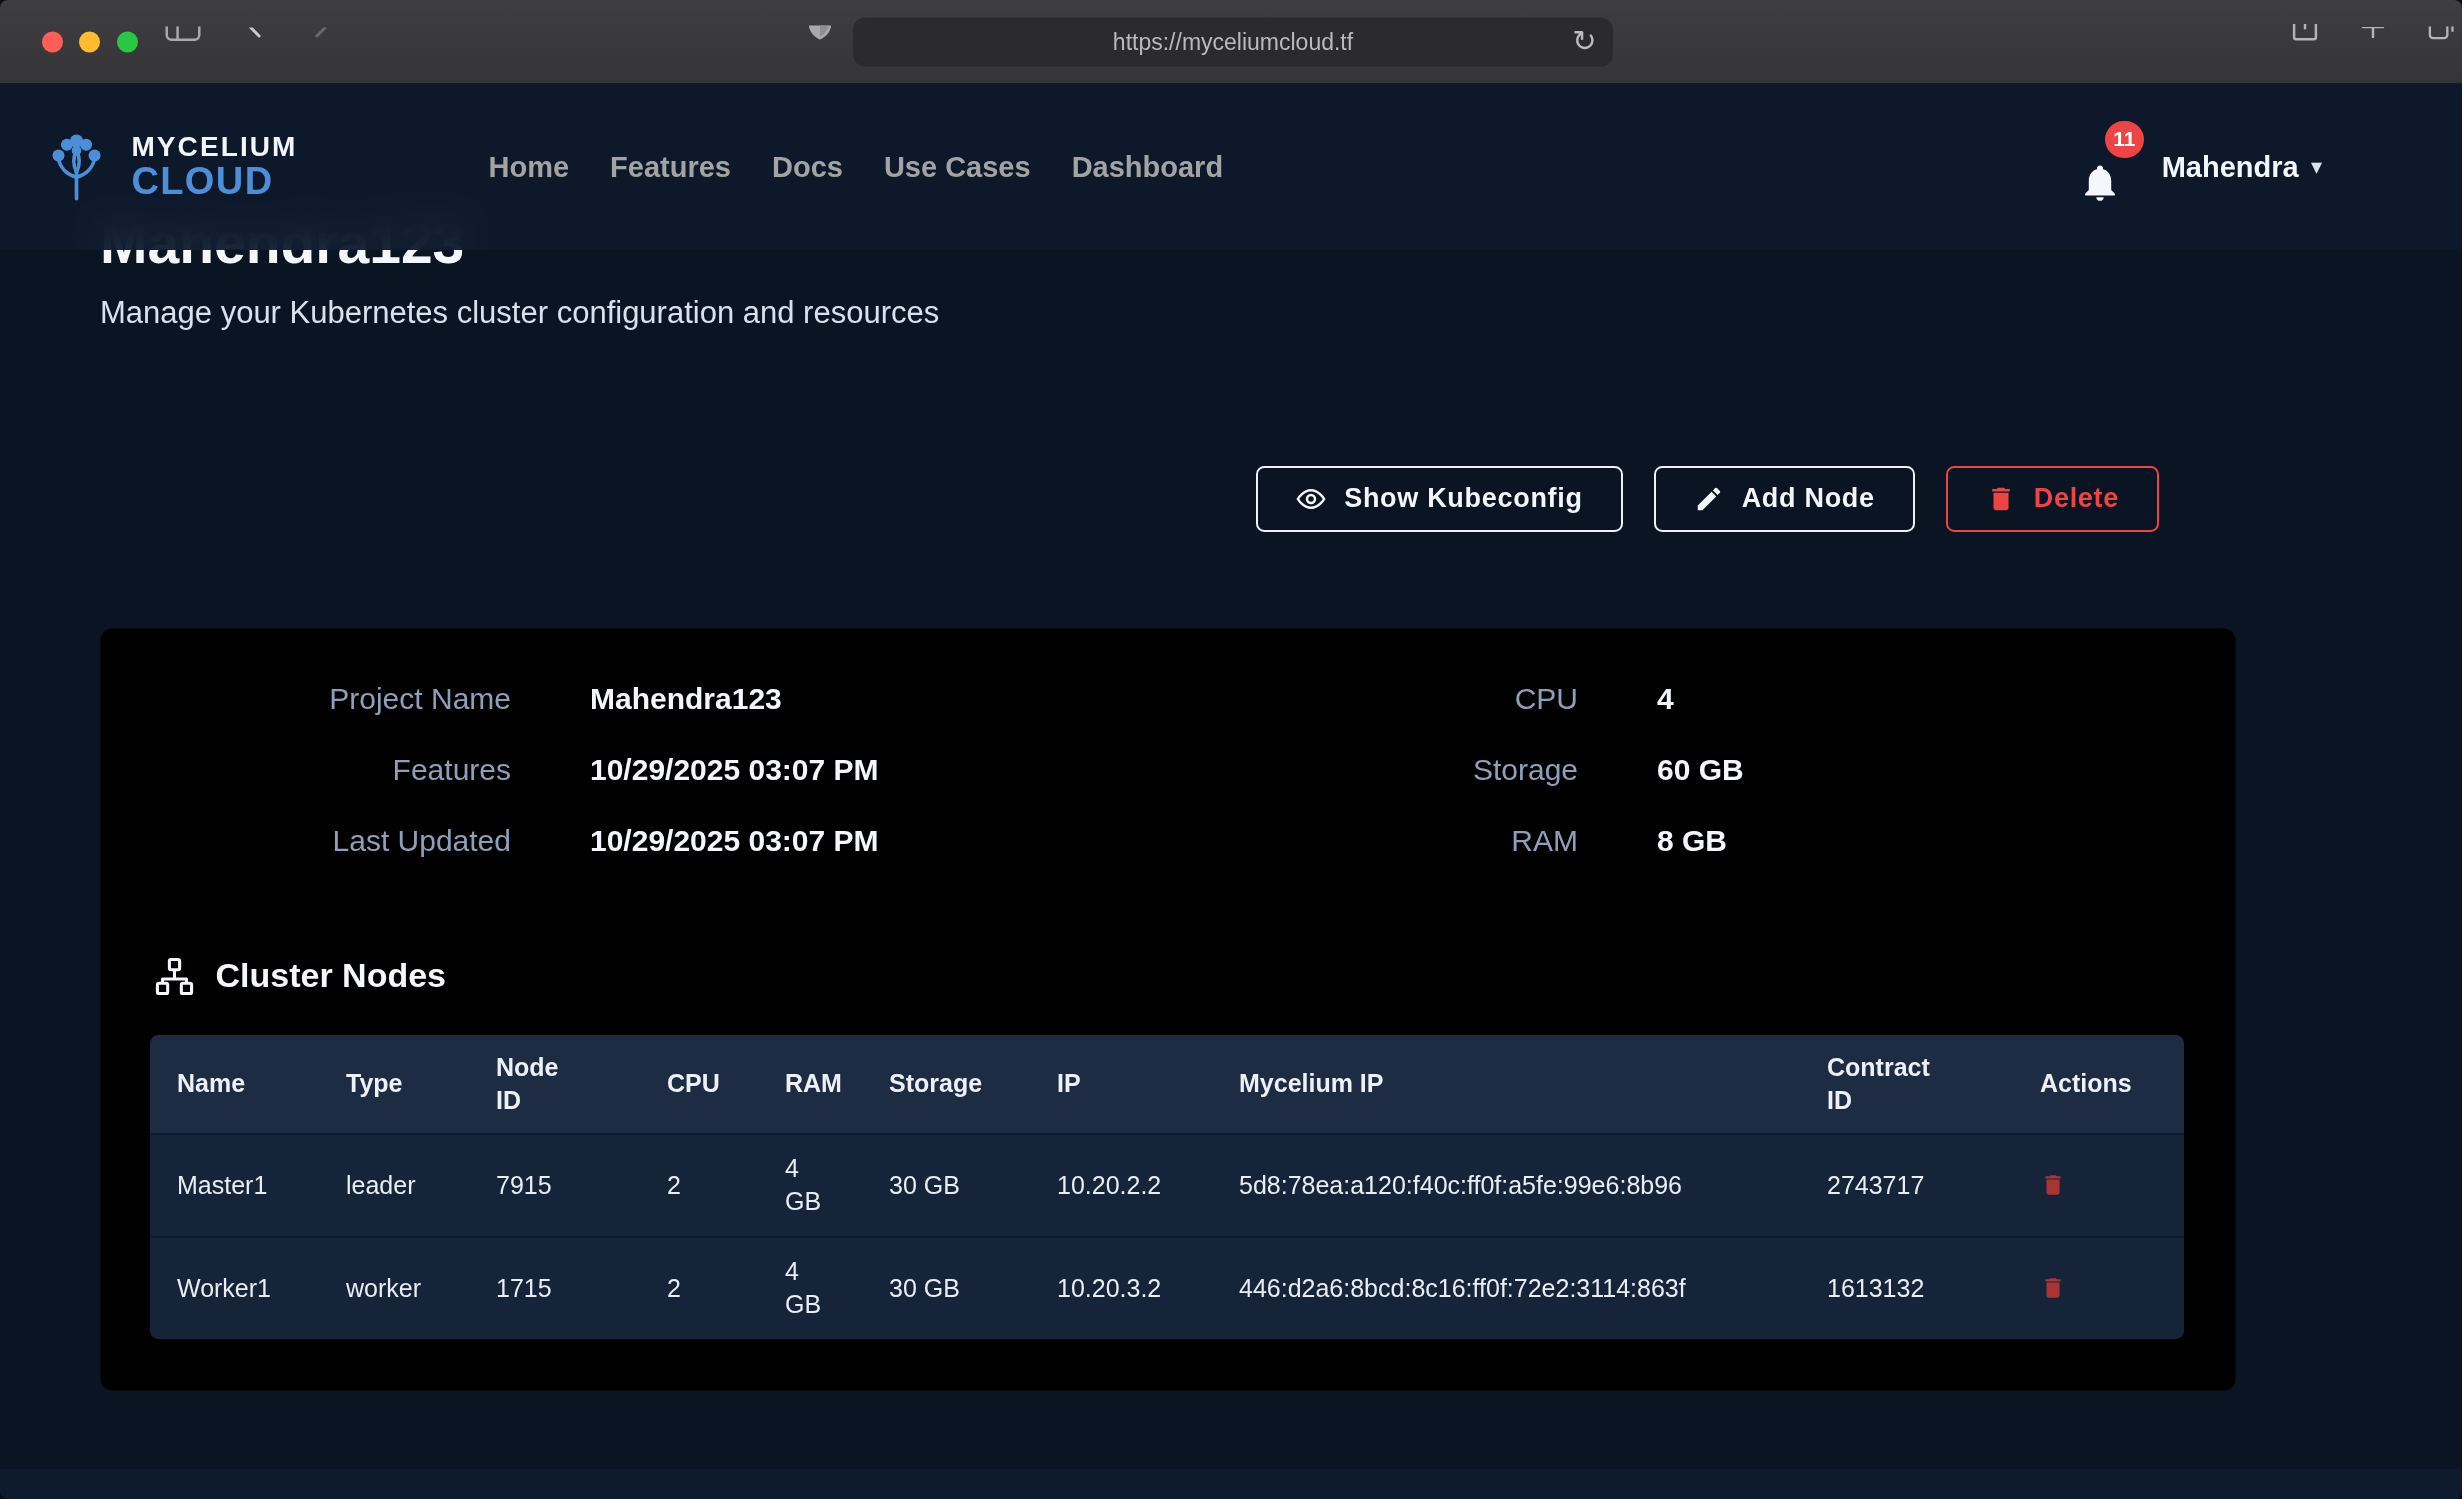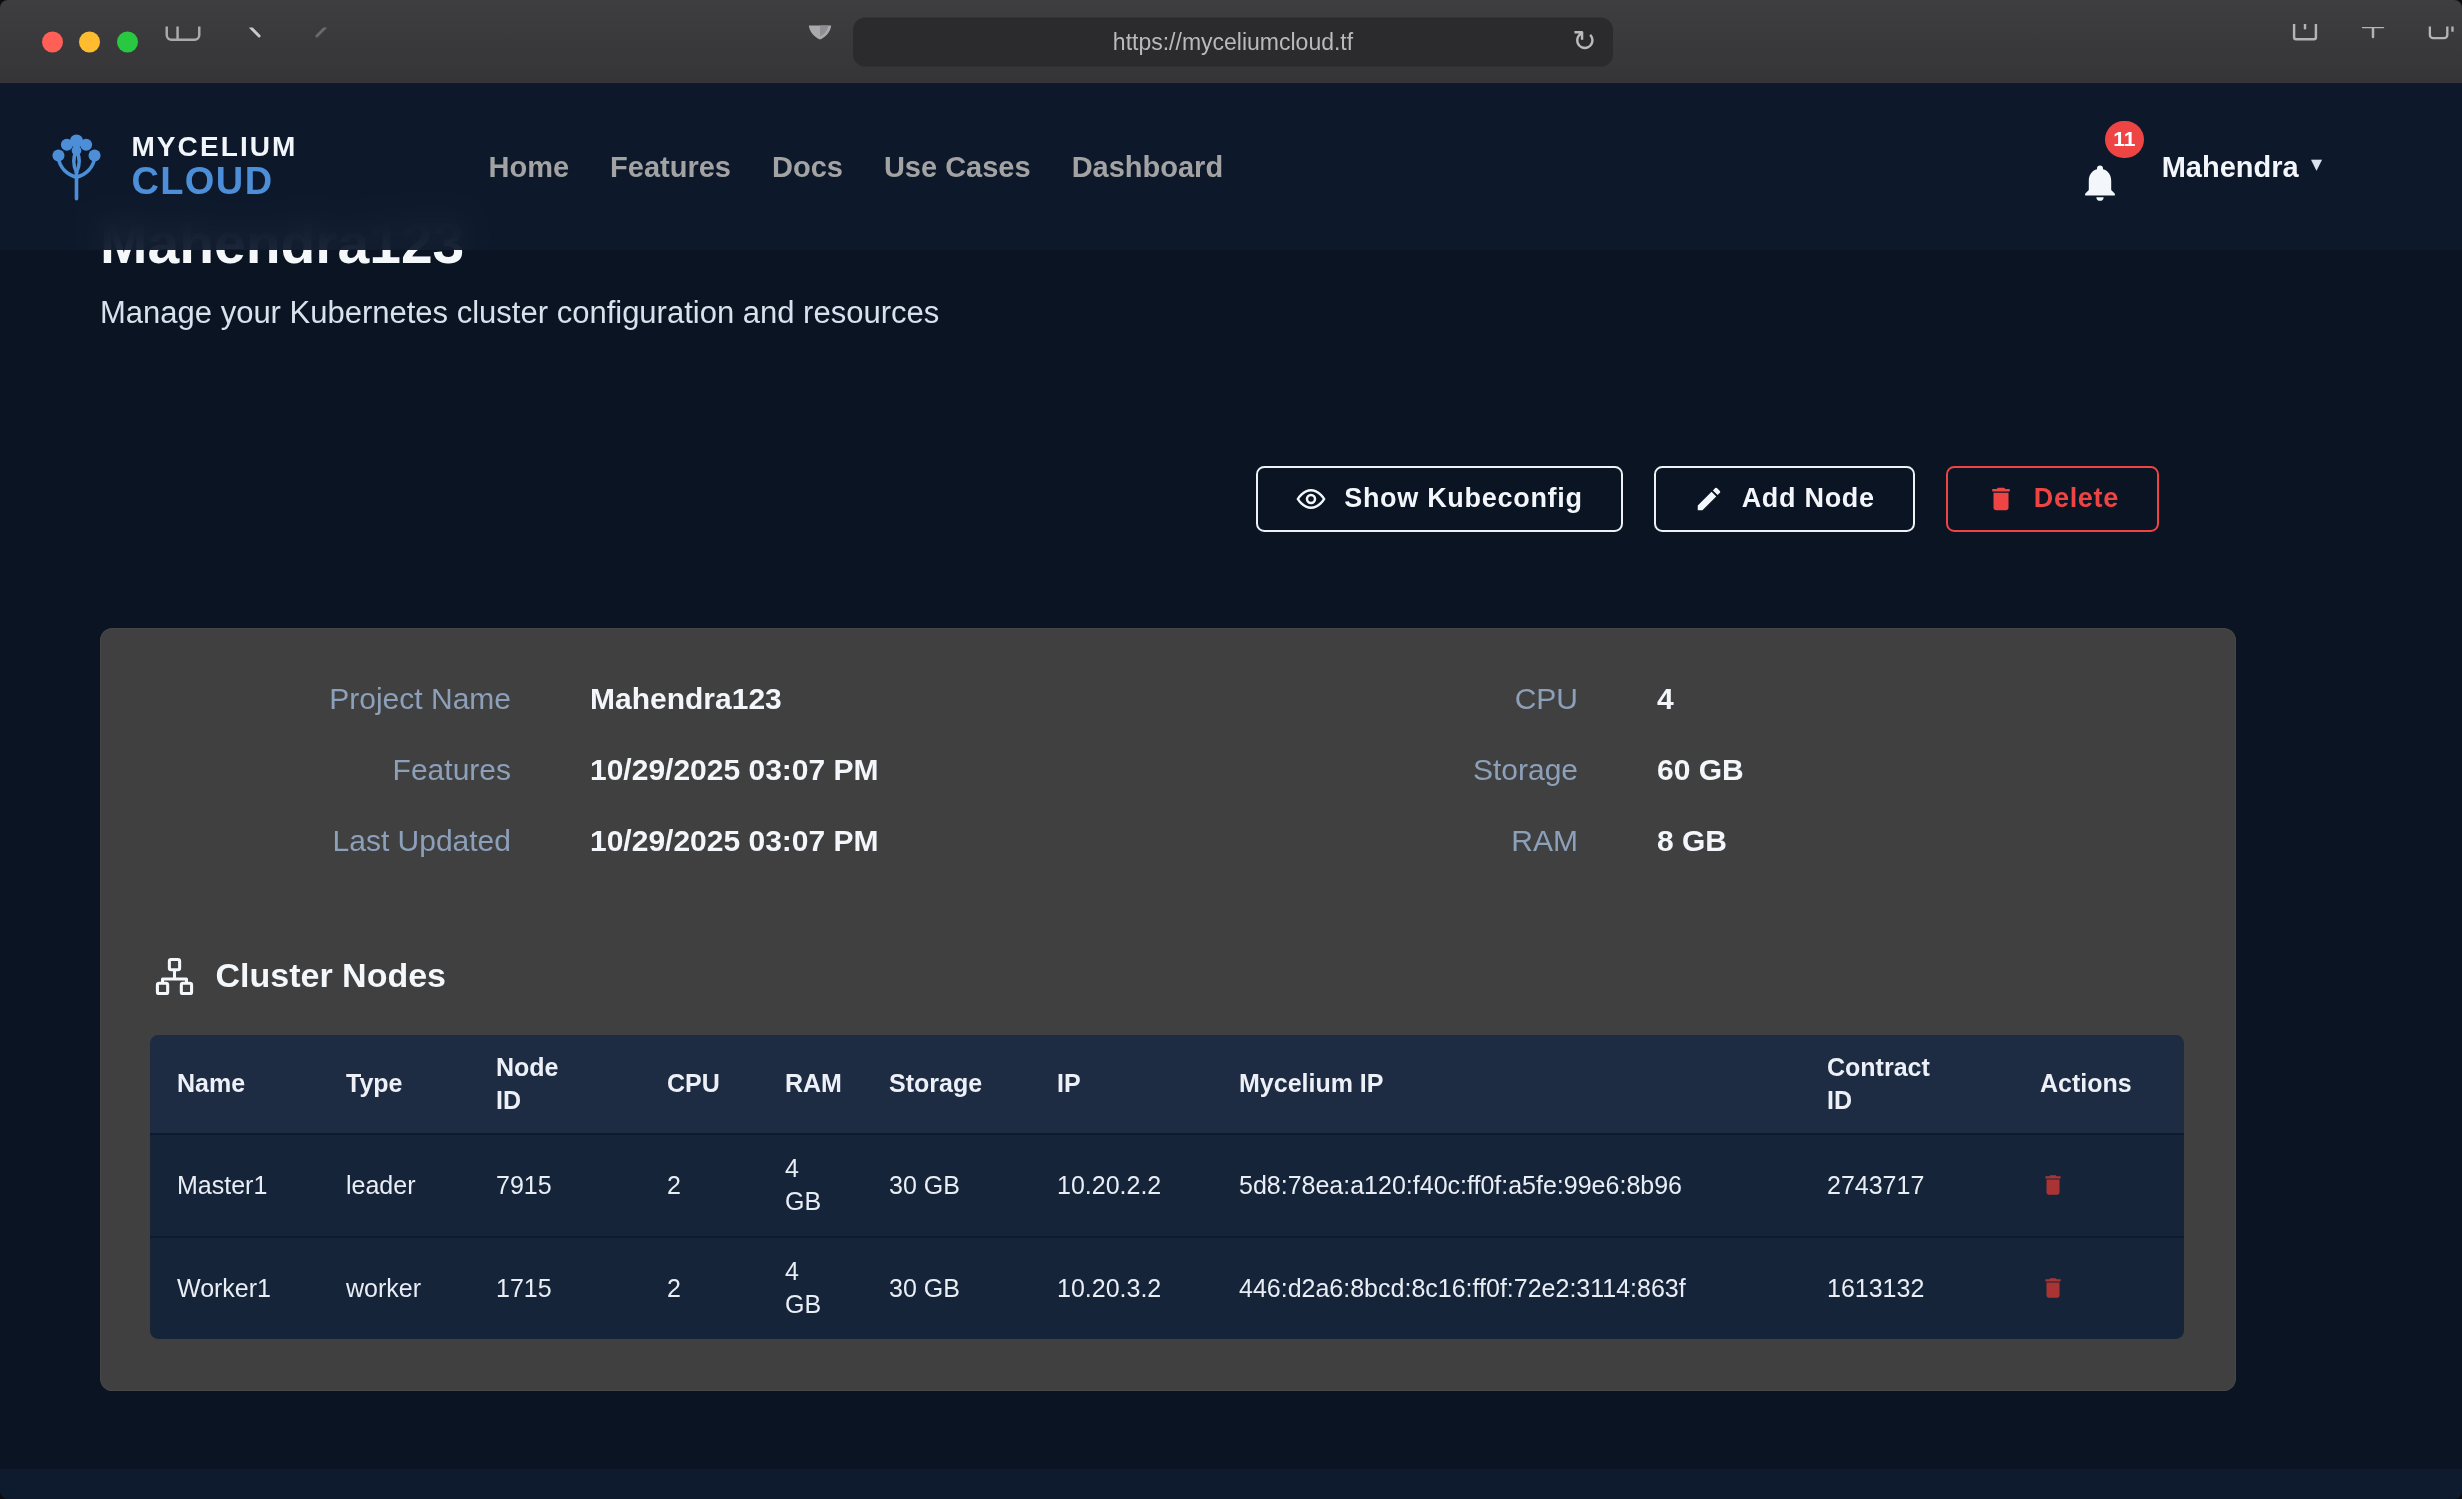--- a/index.html
+++ b/index.html
@@ -64,42 +64,42 @@
   .nav-link{color:#a3a3a3;font-size:29px;font-weight:600;text-decoration:none;cursor:pointer;}
   .nav-right{margin-left:auto;display:flex;align-items:center;gap:41px;}
   .bell-wrap{position:relative;padding-top:31px;}
   .bell-wrap svg{width:42px;height:42px;display:block;}
   .badge{
     position:absolute;top:-9.6px;right:-23px;
     min-width:37px;height:37px;border-radius:18.5px;box-sizing:border-box;
     background:#ef4444;color:#fff;font-size:21px;font-weight:700;
     display:flex;align-items:center;justify-content:center;padding:0 8.2px;
   }
-  .user{display:flex;align-items:flex-start;gap:12.3px;color:#f3f6fa;font-size:29px;font-weight:600;cursor:pointer;}
+  .user{display:flex;align-items:center;gap:12.3px;color:#f3f6fa;font-size:29px;font-weight:600;cursor:pointer;}
   .user-chevron{font-size:22px;color:#dbe3ee;}
 
   
   .content{position:relative;z-index:1;padding:127px 226px 0 100px;box-sizing:border-box;}
   .page-title{margin:0;font-size:57px;line-height:1.15;font-weight:700;color:#f5f8fb;}
   .page-subtitle{margin:18px 0 0 0;font-size:31px;font-weight:400;color:#d9e1ec;}
 
   .actions-row{display:flex;justify-content:flex-end;gap:31px;margin:135px 77px 0 0;}
   .btn{
     display:inline-flex;align-items:center;gap:18px;
     height:66px;padding:0 38px;box-sizing:border-box;
     border-radius:8.2px;border:2.1px solid #eef2f7;background:transparent;
     color:#f3f6fa;font-size:27px;font-weight:700;letter-spacing:0.7px;
     font-family:inherit;cursor:pointer;
   }
   .btn svg{width:30px;height:30px;display:block;}
   .btn-danger{border-color:#ef4444;color:#ef4444;}
 
   
   .card{
-    margin-top:96px;background:#404040;border-radius:12.3px;
+    margin-top:96px;background:#000000;border-radius:12.3px;
     border:0.7px solid rgba(255,255,255,0.04);
     padding:51px 0;box-sizing:border-box;
   }
   .info-grid{display:grid;grid-template-columns:1fr 1fr;}
   .info-col{display:grid;grid-template-columns:410px 1fr;column-gap:79px;row-gap:33px;align-items:center;}
   .info-label{color:#8da0ba;font-size:30px;font-weight:500;text-align:right;line-height:38px;}
   .info-value{color:#f3f6fa;font-size:30px;font-weight:700;line-height:38px;}
 
   .section-head{display:flex;align-items:flex-start;gap:20.5px;margin:96px 0 0 53px;}
   .section-head svg{width:41px;height:41px;display:block;}

